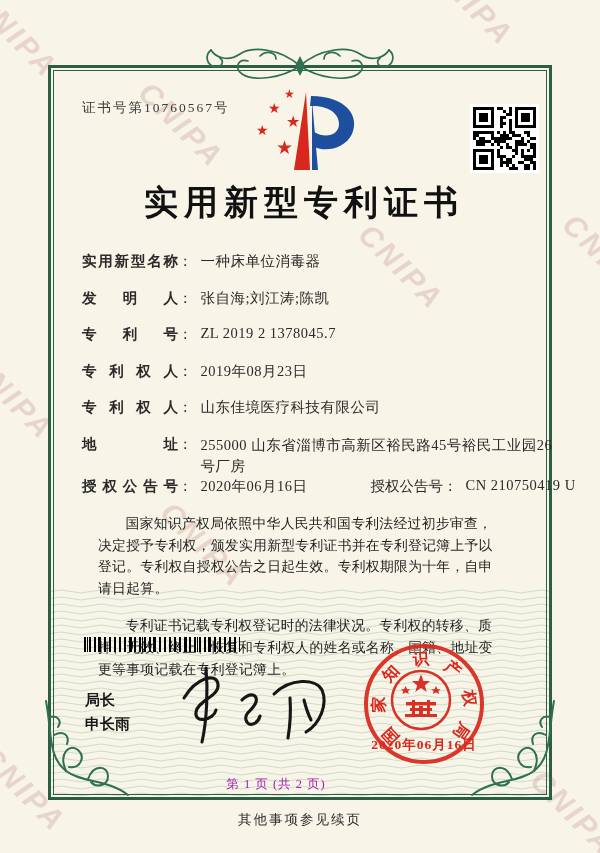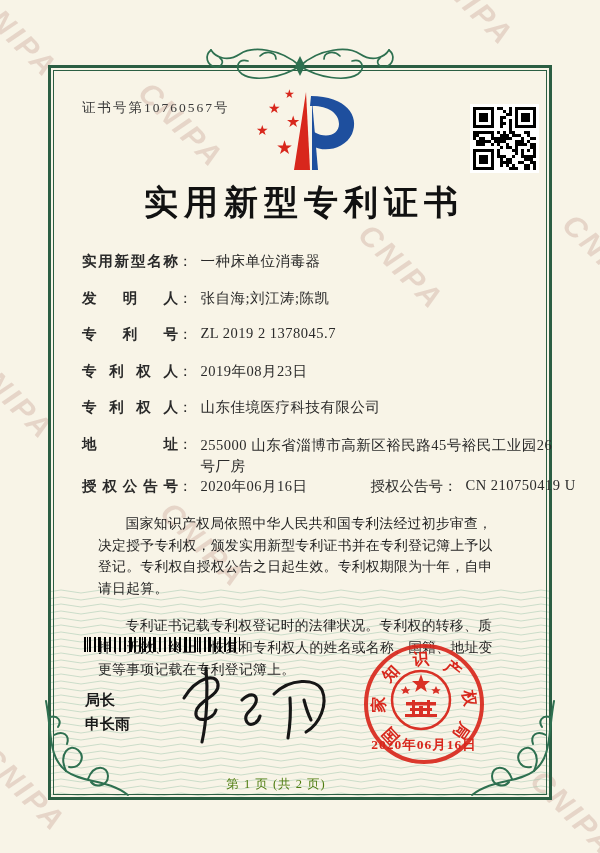--- a/index.html
+++ b/index.html
@@ -75,21 +75,21 @@
   .seal-circle{position:absolute;left:0;top:0;width:112px;height:112px;
                border:4px solid var(--red);border-radius:50%;opacity:0.92;}
   .seal-ring{position:absolute;left:60px;top:60px;width:0;height:0;transform:rotate(-4deg);}
   .seal-ring span{position:absolute;left:-8px;top:-10px;font-size:16px;font-weight:bold;
                   color:var(--red);font-family:"Liberation Sans","DejaVu Sans",sans-serif;}
   .seal-emblem{position:absolute;left:24px;top:22px;opacity:0.95;}
   .seal-date{position:absolute;left:344px;top:736px;width:160px;text-align:center;
              font-size:13.5px;font-weight:bold;color:var(--red);letter-spacing:1px;}
 
   .page-no{position:absolute;left:48px;top:776px;width:456px;text-align:center;
-           font-size:12.5px;color:#4d7c0f;letter-spacing:1px;}
+           font-size:12.5px;color:#a21caf;letter-spacing:1px;}
 
   .continuation{position:absolute;left:0;top:811px;width:100%;text-align:center;
                 font-size:13.5px;letter-spacing:2px;color:#2c2c2c;}
 </style>
 </head>
 <body>
 
 <div class="page">
 
   <div class="wm" style="left:-38px;top:18px">CNIPA</div>
@@ -678,14 +678,15 @@
         <span style="transform: rotate(-43deg) translateY(-45px);">知</span>
         <span style="transform: rotate(0deg) translateY(-45px);">识</span>
         <span style="transform: rotate(43deg) translateY(-45px);">产</span>
         <span style="transform: rotate(86deg) translateY(-45px);">权</span>
         <span style="transform: rotate(129deg) translateY(-45px);">局</span>
       </div>
   </div>
   <div class="seal-date">2020年06月16日</div>
 
   <div class="page-no">第 1 页 (共 2 页)</div>
+  <div class="continuation">其他事项参见续页</div>
 
 </div>
 
 </body></html>

